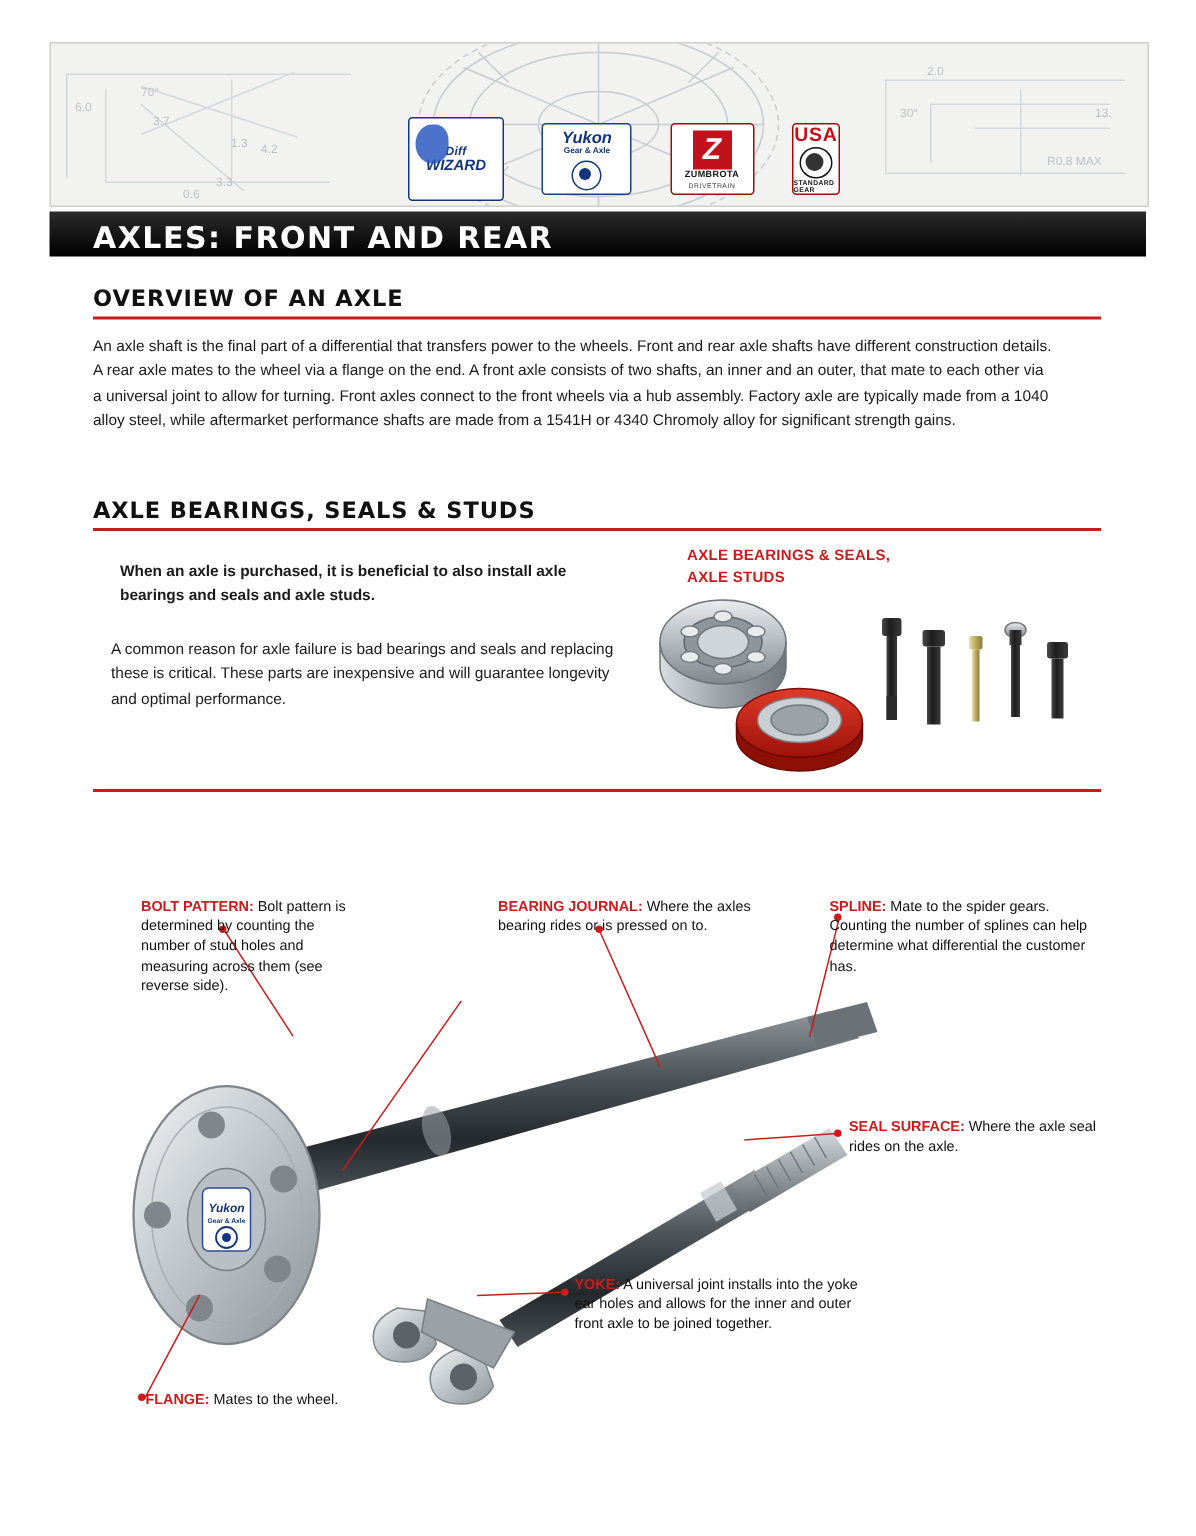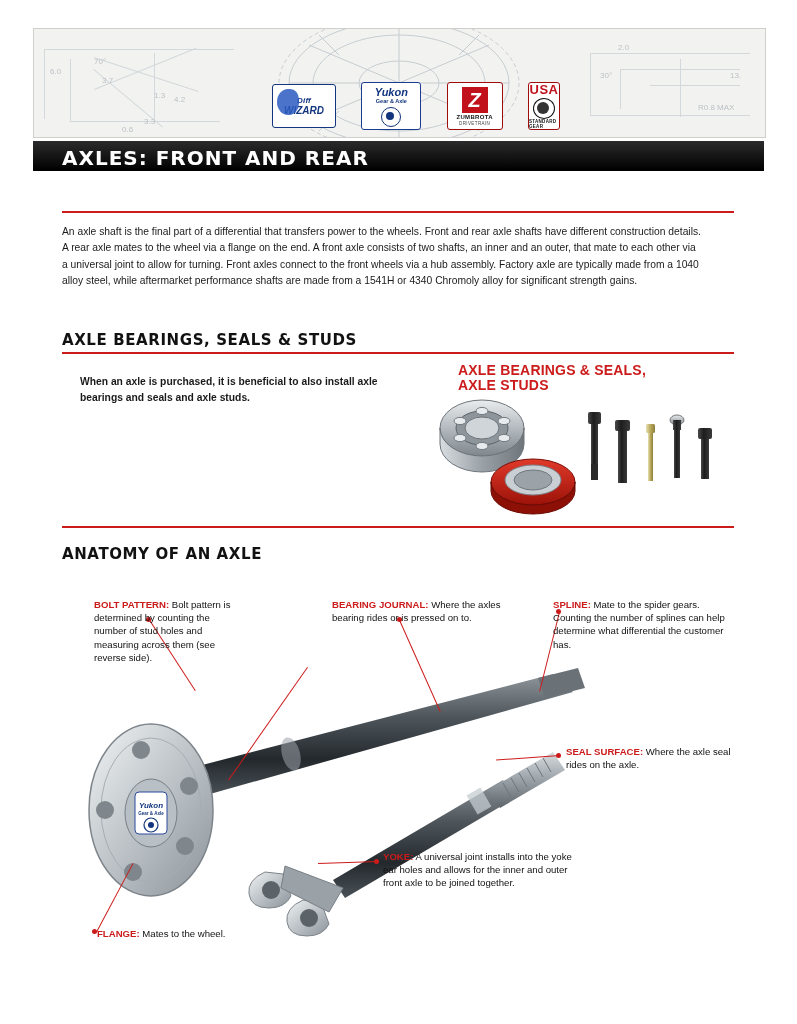--- a/index.html
+++ b/index.html
@@ -66,21 +66,21 @@
     background: #fff;
     border: 1px solid #1a3d8f;
     border-radius: 3px;
     display: flex;
     flex-direction: column;
     align-items: center;
     justify-content: center;
     box-sizing: border-box;
   }
   .logo-diffwizard {
-    width: 64px; height: 44px;
+    width: 64px; height: 56px;
     border-color: #12357e;
     background: #ffffff;
     overflow: hidden;
   }
   .dw-top {
     font-size: 8px; font-weight: bold; color: #12357e;
     font-style: italic; line-height: 9px; letter-spacing: .2px;
   }
   .dw-main {
     font-size: 10px; font-weight: bold; color: #12357e;
@@ -197,21 +197,21 @@
     font-family: "Liberation Sans", sans-serif;
     text-align: left;
   }
   .body-text.bold { font-weight: bold; }
 
   
   .bearing-label {
     position: absolute;
     left: 458px; top: 363px;
     width: 260px;
-    font-size: 14px;
+    font-size: 10px;
     font-weight: bold;
     color: #cc1b1b;
     line-height: 15px;
     letter-spacing: .2px;
   }
   .bearing-art { position: absolute; left: 430px; top: 390px; width: 290px; height: 125px; }
 
   
   .callout {
     position: absolute;
@@ -315,27 +315,29 @@
         <div class="usa-seal"></div>
         <div class="usa-sub">STANDARD GEAR</div>
       </div>
 
     </div>
   </div>
 
   <div class="title-bar"></div>
   <div class="title-text">AXLES: FRONT AND REAR</div>
 
+  <div class="sec-head" style="left:62px; top:190px;">OVERVIEW OF AN AXLE</div>
   <div class="rule" style="left:62px; top:211px; width:672px;"></div>
   <div class="body-text" style="left:62px; top:224px; width:640px;">An axle shaft is the final part of a differential that transfers power to the wheels. Front and rear axle shafts have different construction details. A rear axle mates to the wheel via a flange on the end. A front axle consists of two shafts, an inner and an outer, that mate to each other via a universal joint to allow for turning. Front axles connect to the front wheels via a hub assembly. Factory axle are typically made from a 1040 alloy steel, while aftermarket performance shafts are made from a 1541H or 4340 Chromoly alloy for significant strength gains.</div>
 
   <div class="sec-head" style="left:62px; top:331px;">AXLE BEARINGS, SEALS &amp; STUDS</div>
   <div class="rule" style="left:62px; top:352px; width:672px;"></div>
 
   <div class="body-text bold" style="left:80px; top:374px; width:330px;">When an axle is purchased, it is beneficial to also install axle bearings and seals and axle studs.</div>
+  <div class="body-text" style="left:74px; top:426px; width:344px;">A common reason for axle failure is bad bearings and seals and replacing these is critical.  These parts are inexpensive and will guarantee longevity and optimal performance.</div>
 
   <div class="bearing-label">
     <div>AXLE BEARINGS &amp; SEALS,</div>
     <div>AXLE STUDS</div>
   </div>
 
   <svg class="bearing-art" viewBox="0 0 290 125">
     <defs>
       <linearGradient id="metal" x1="0" y1="0" x2="0" y2="1">
         <stop offset="0" stop-color="#e9ecee"></stop>
@@ -403,21 +405,20 @@
       <rect x="243" y="30" width="8" height="10" fill="url(#darkbolt)"></rect>
       <rect x="244" y="40" width="6" height="48" fill="url(#darkbolt)"></rect>
     </g>
     <g>
       <rect x="268" y="38" width="14" height="11" rx="2" fill="url(#darkbolt)"></rect>
       <rect x="271" y="49" width="8" height="40" fill="url(#darkbolt)"></rect>
     </g>
   </svg>
 
   <div class="rule" style="left:62px; top:526px; width:672px;"></div>
-  <div class="sec-head" style="left:62px; top:545px;">ANATOMY OF AN AXLE</div>
 
   <svg class="anatomy-art" viewBox="0 0 731 300">
     <defs>
       <linearGradient id="shaft" x1="0" y1="0" x2="0" y2="1">
         <stop offset="0" stop-color="#8f979c"></stop>
         <stop offset="0.35" stop-color="#4e565c"></stop>
         <stop offset="0.7" stop-color="#23282c"></stop>
         <stop offset="1" stop-color="#4a5258"></stop>
       </linearGradient>
       <linearGradient id="flangeg" x1="0" y1="0" x2="1" y2="1">

